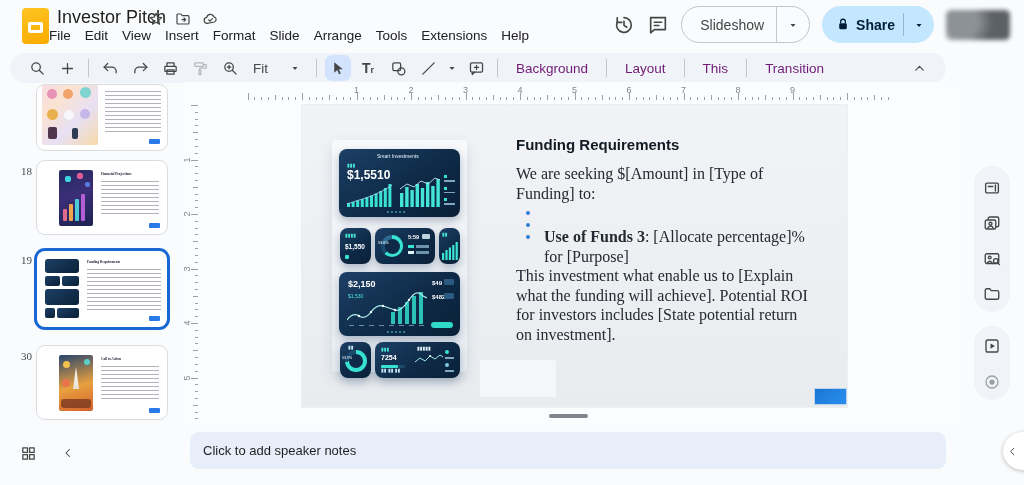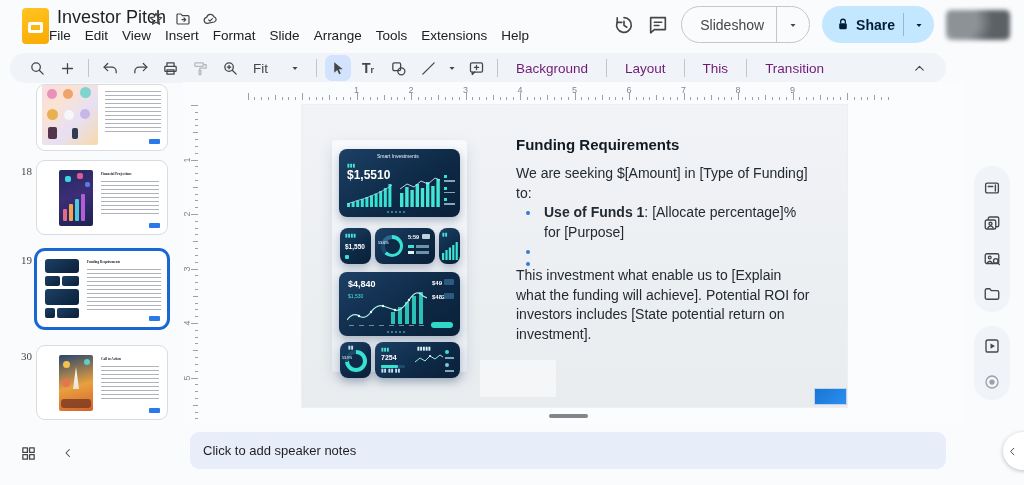--- a/index.html
+++ b/index.html
@@ -63,21 +63,21 @@
   .ruler-h .tick.t4 { height:5px; } .ruler-h .tick.t8 { height:7px; }
   .ruler-num { position:absolute; top:0px; font-size:9px; color:#80868b; transform:translateX(-50%); }
   .ruler-v { position:absolute; left:1px; top:18px; width:14px; height:322px; }
   .ruler-v .tick { position:absolute; right:0; height:1px; width:3px; background:#9aa0a6; }
   .ruler-v .tick.t4 { width:5px; } .ruler-v .tick.t8 { width:7px; }
   .ruler-v .ruler-num { transform:translateY(-50%) rotate(-90deg); left:0; }
 
   .slide { position:absolute; left:119px; top:23px; width:545px; height:302px;
     background:linear-gradient(180deg,#f1f3f6,#e9ecef); box-shadow:0 0 0 1px rgba(0,0,0,.05); }
   .slide-title { position:absolute; left:214px; top:31px; font-size:15px; font-weight:bold; color:#121a24; }
-  .slide-body { position:absolute; left:214px; top:59px; width:298px; font-size:14px; line-height:19.5px; color:#232a31; }
+  .slide-body { position:absolute; left:214px; top:59px; width:298px; font-size:16px; line-height:19.5px; color:#232a31;font-family:Liberation Serif, serif; }
   .bullet-row { display:flex; }
   .bullet-dot { width:4px; height:4px; border-radius:50%; background:#2e7cd6; margin:8px 14px 0 10px; flex:none; }
   .slide-blue-rect { position:absolute; left:513px; top:284px; width:31px; height:15px;
     background:linear-gradient(135deg,#1976d3,#2b8ff0); box-shadow:0 0 0 1px rgba(180,205,235,.8); }
   .slide-light-patch { position:absolute; left:178px; top:255px; width:76px; height:37px; background:rgba(255,255,255,.5); }
   .hscroll { position:absolute; left:366px; top:332px; width:39px; height:4px; background:#80868b; border-radius:2px; }
 
   
   .dash { position:absolute; left:30px; top:35px; width:135px; height:232px;
     background:linear-gradient(180deg,#f7f9fb 0%,#eef1f5 60%,#e8edf2 100%); border-radius:4px;
@@ -587,21 +587,21 @@
               <rect x="0" y="13" width="2.2" height="7"></rect>
               <rect x="3.4" y="10" width="2.2" height="10"></rect>
               <rect x="6.8" y="7.5" width="2.2" height="12.5"></rect>
               <rect x="10.2" y="5" width="2.2" height="15"></rect>
               <rect x="13.6" y="2" width="2.2" height="18"></rect>
             </g>
         </svg>
       </div>
 
       <div class="card" style="left:7px; top:132px; width:121px; height:64px;">
-        <div class="kpi" style="position:absolute; left:9px; top:7px; font-size:9px;">$4,840</div>
+        <div class="kpi" style="position:absolute; left:9px; top:7px; font-size:9px;">$2,150</div>
         <div class="micro cyan" style="position:absolute; left:9px; top:21px;">$1,530</div>
         <svg class="abs" style="left:8px; top:18px;" width="80" height="36" viewBox="0 0 80 36">
           <g fill="#2fd2c4" opacity="0.9">
             <rect x="44" y="22" width="4" height="12"></rect>
               <rect x="51" y="17" width="4" height="17"></rect>
               <rect x="58" y="12" width="4" height="22"></rect>
               <rect x="65" y="6" width="4" height="28"></rect>
               <rect x="72" y="2" width="4" height="32"></rect>
           </g>
           <path d="M0 30 Q6 22 12 26 T24 22 T36 16 T48 20 T62 10 T76 6 L80 8" stroke="#aef0ea" stroke-width="1.2" fill="none"></path>
@@ -664,27 +664,27 @@
         </div>
         <div class="micro" style="position:absolute; left:6px; bottom:0px;">▮▮ ▮▮ ▮▮</div>
       </div>
     </div>
 
     <div class="slide-title">Funding Requirements</div>
     <div class="slide-body">
       <div>We are seeking $[Amount] in [Type of Funding] to:</div>
       <div class="bullet-row">
         <span class="bullet-dot"></span>
-        <span><b>Use of Funds 1</b><span>: [Allocate percentage]% for [Purpose]</span></span>
       </div>
       <div class="bullet-row">
         <span class="bullet-dot"></span>
       </div>
       <div class="bullet-row">
         <span class="bullet-dot"></span>
+        <span><b>Use of Funds 3</b><span>: [Allocate percentage]% for [Purpose]</span></span>
       </div>
       <div>This investment what enable us to [Explain what the funding will achieve]. Potential ROI for investors includes [State potential return on investment].</div>
     </div>
 
     <div class="slide-light-patch"></div>
     <div class="slide-blue-rect"></div>
   </div>
 
   <div class="hscroll"></div>
 </div>

